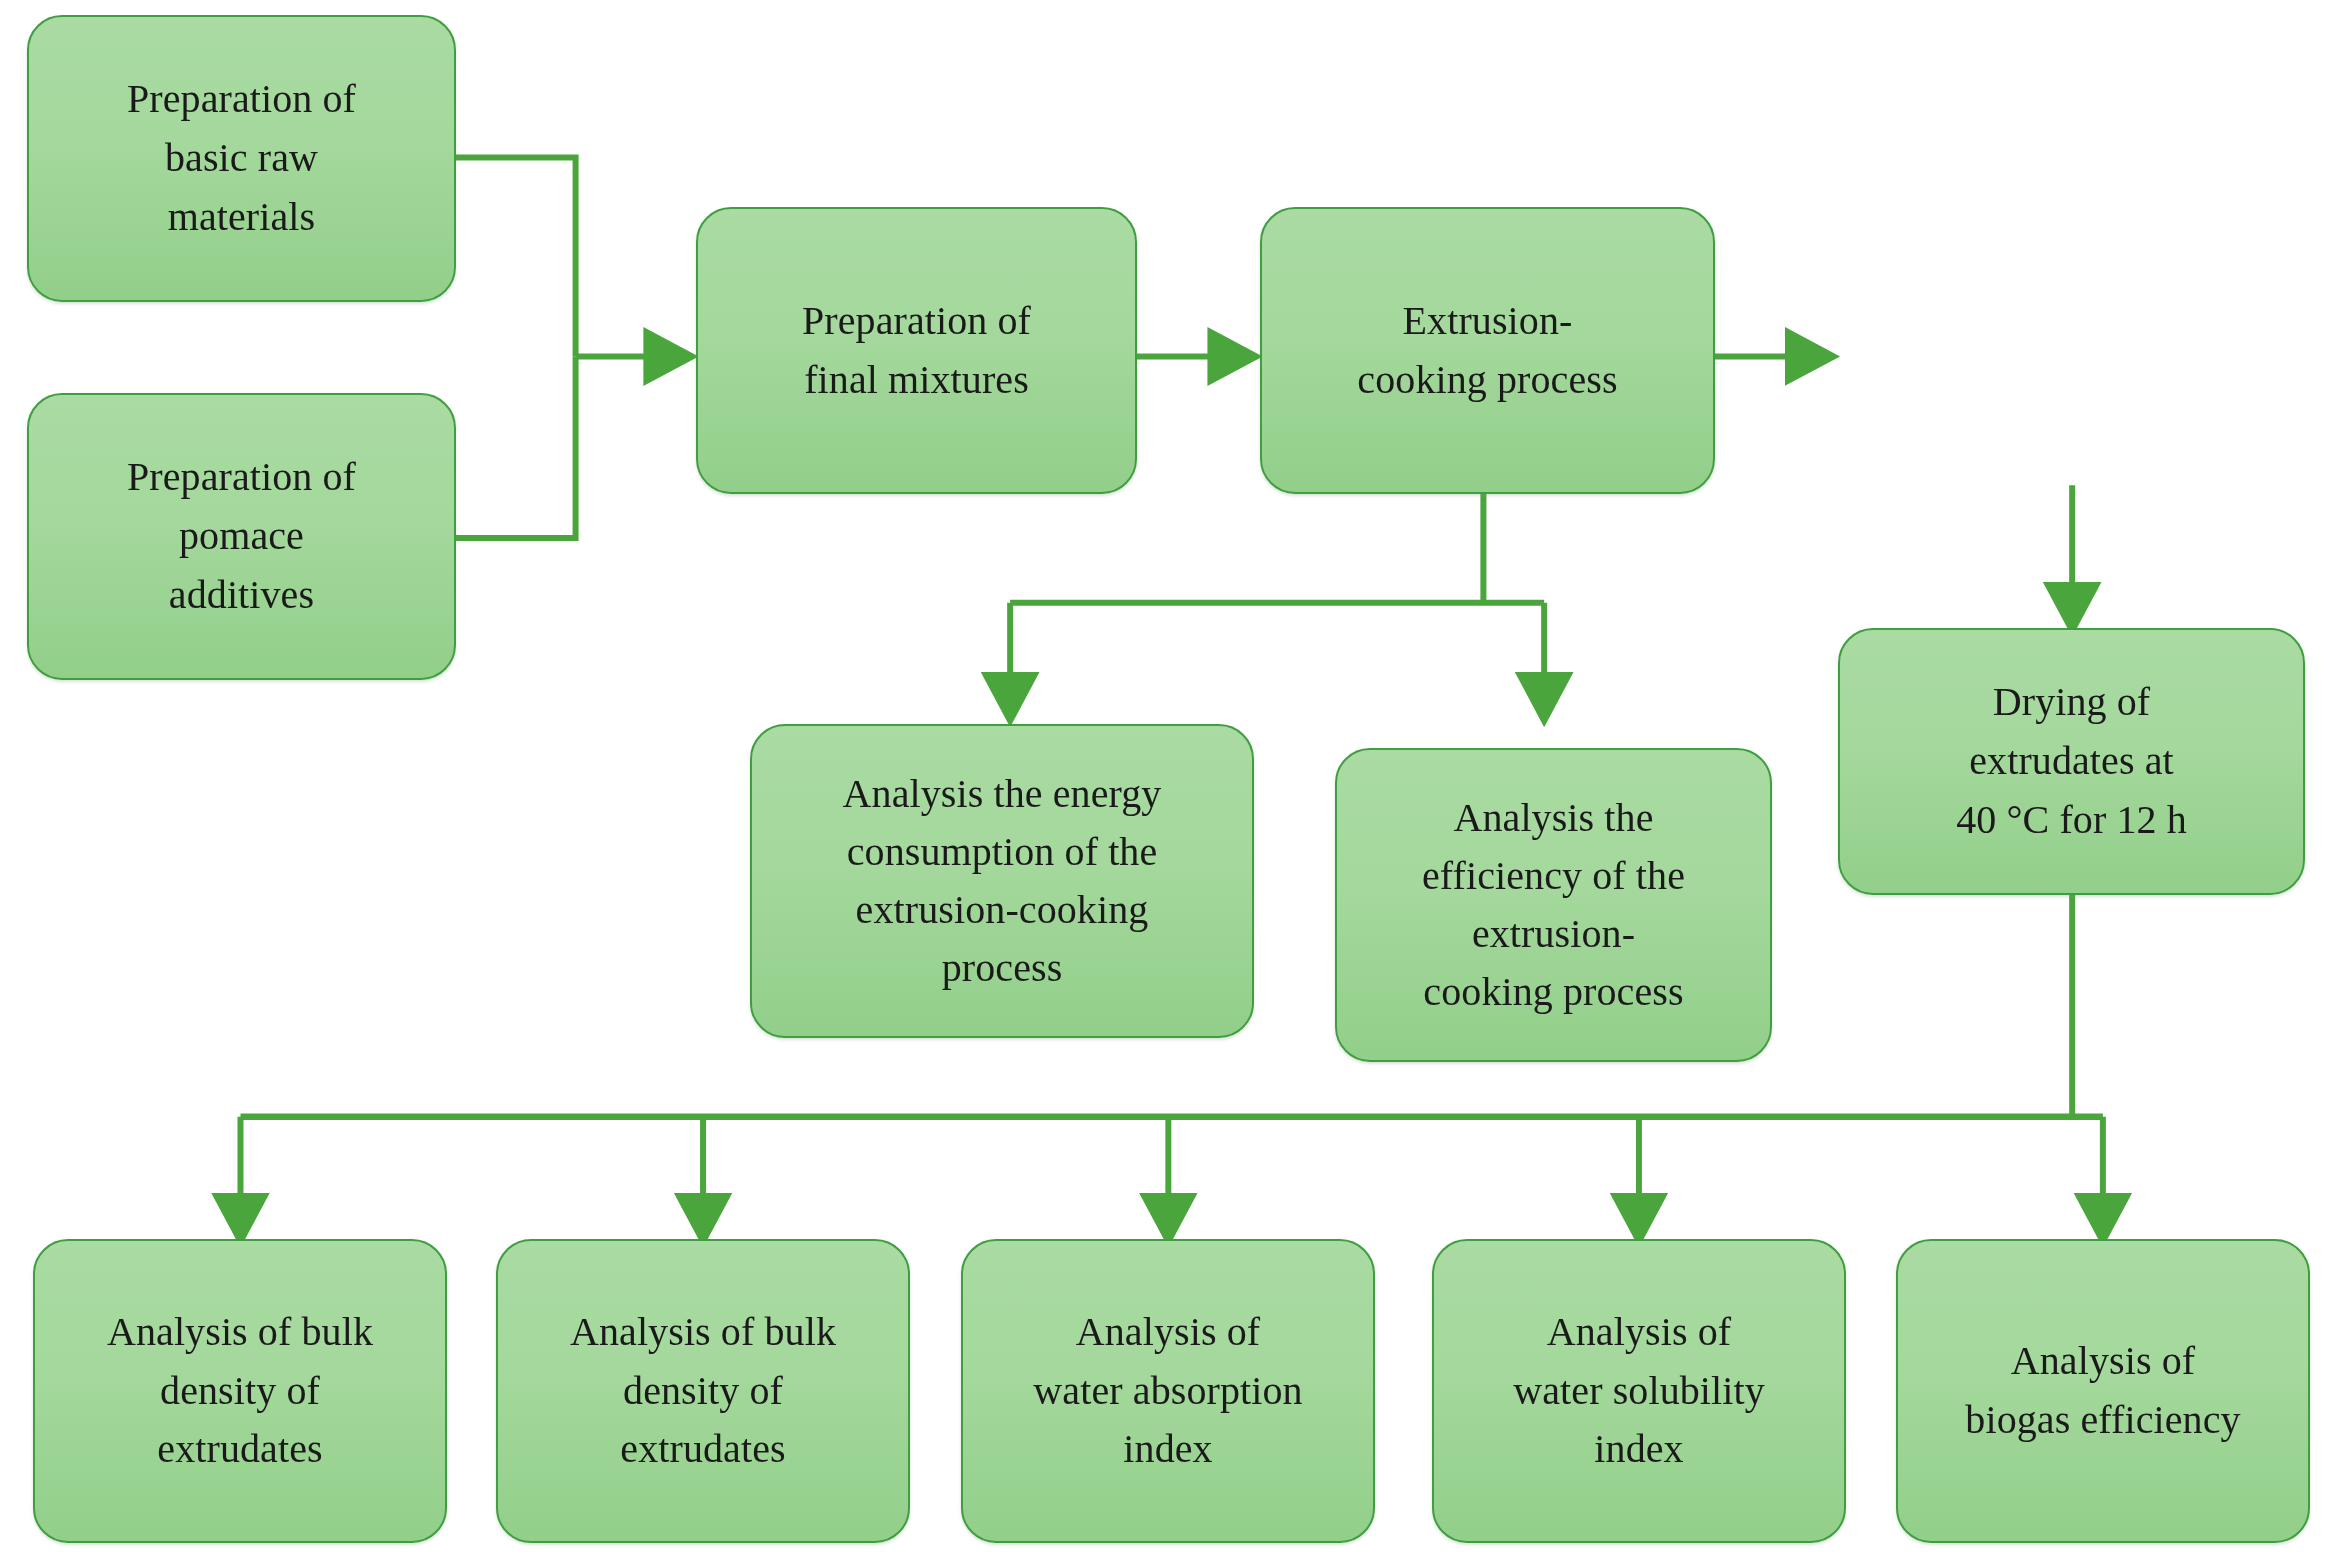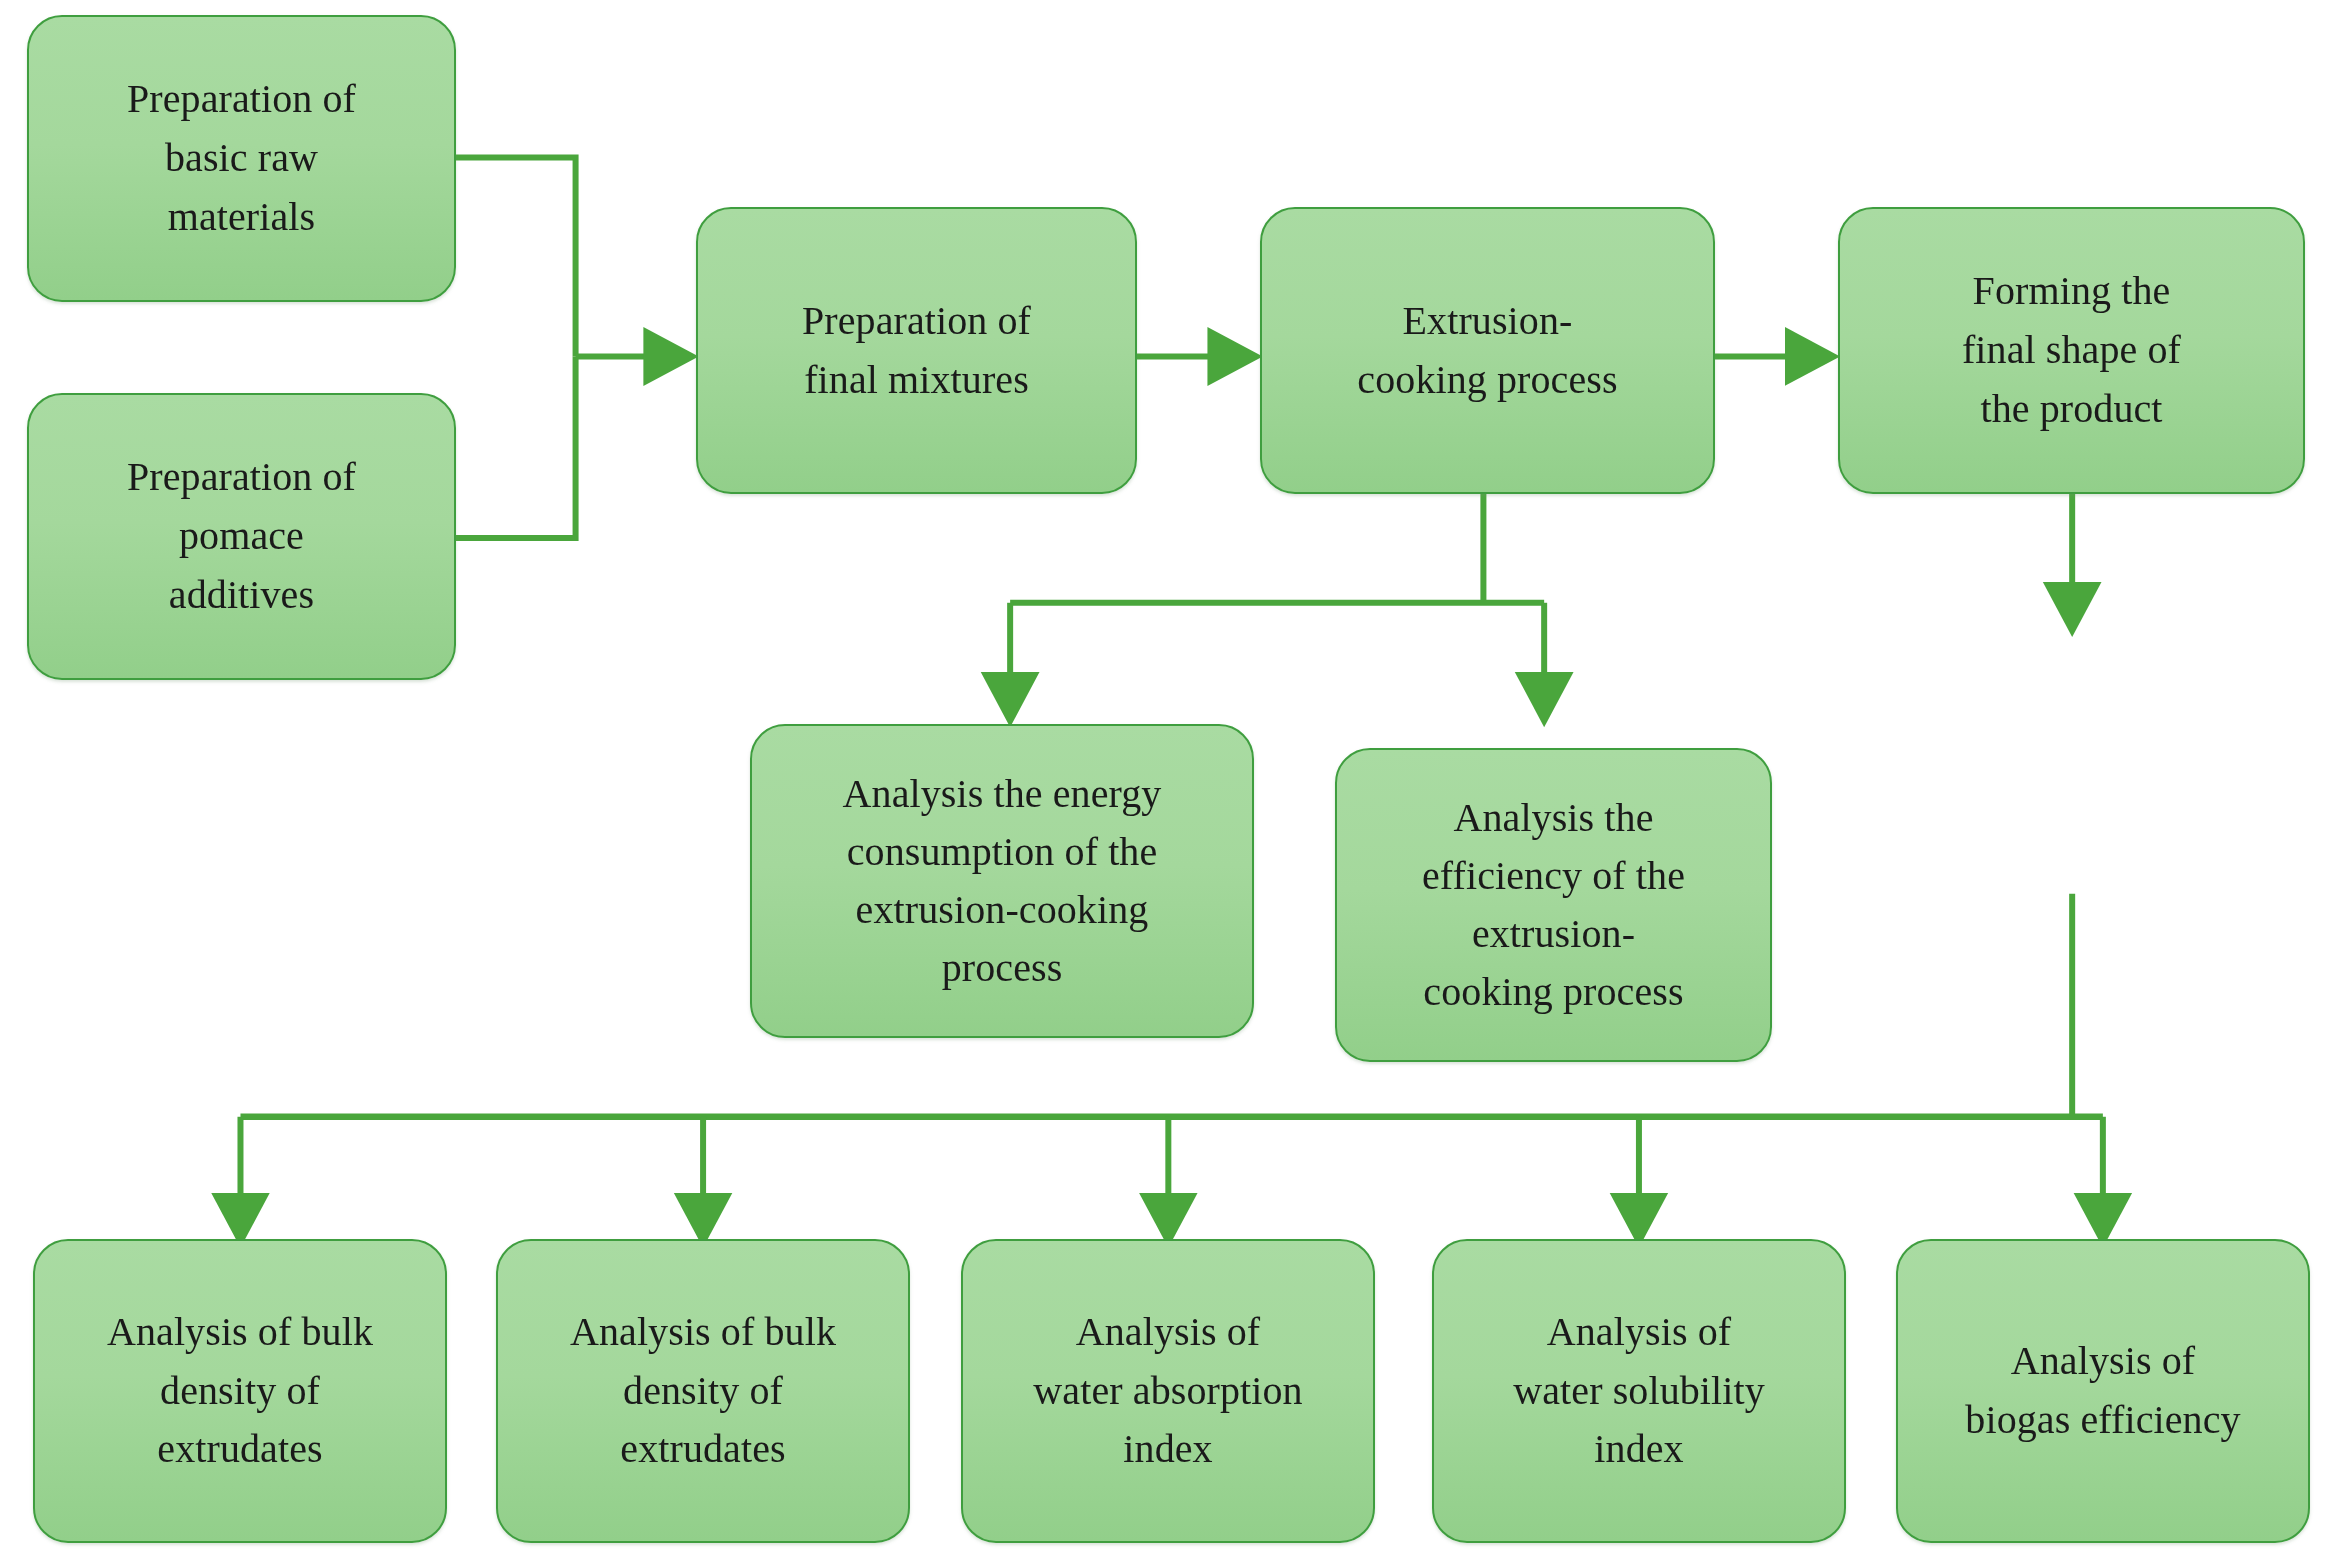--- a/index.html
+++ b/index.html
@@ -107,40 +107,40 @@
   <div class="node" style="left:696px; top:207px; width:441px; height:287px;">
     <span class="label">Preparation of
 final mixtures</span>
   </div>
 
   <div class="node" style="left:1260px; top:207px; width:455px; height:287px;">
     <span class="label">Extrusion-
 cooking process</span>
   </div>
 
-  <div class="node" style="left:1838px; top:207px; width:467px; height:287px;">
-    <span class="label">Forming the
-final shape of
-the product</span>
-  </div>
 
   <div class="node tight" style="left:750px; top:724px; width:504px; height:314px;">
     <span class="label">Analysis the energy
 consumption of the
 extrusion-cooking
 process</span>
   </div>
 
   <div class="node tight" style="left:1335px; top:724px; width:437px; height:314px;margin-top:24px;">
     <span class="label">Analysis the
 efficiency of the
 extrusion-
 cooking process</span>
   </div>
 
+  <div class="node" style="left:1838px; top:628px; width:467px; height:267px;">
+    <span class="label">Drying of
+extrudates at
+40 °C for 12 h</span>
+  </div>
 
   <div class="node" style="left:33px; top:1239px; width:414px; height:304px;">
     <span class="label">Analysis of bulk
 density of
 extrudates</span>
   </div>
 
   <div class="node" style="left:496px; top:1239px; width:414px; height:304px;">
     <span class="label">Analysis of bulk
 density of

